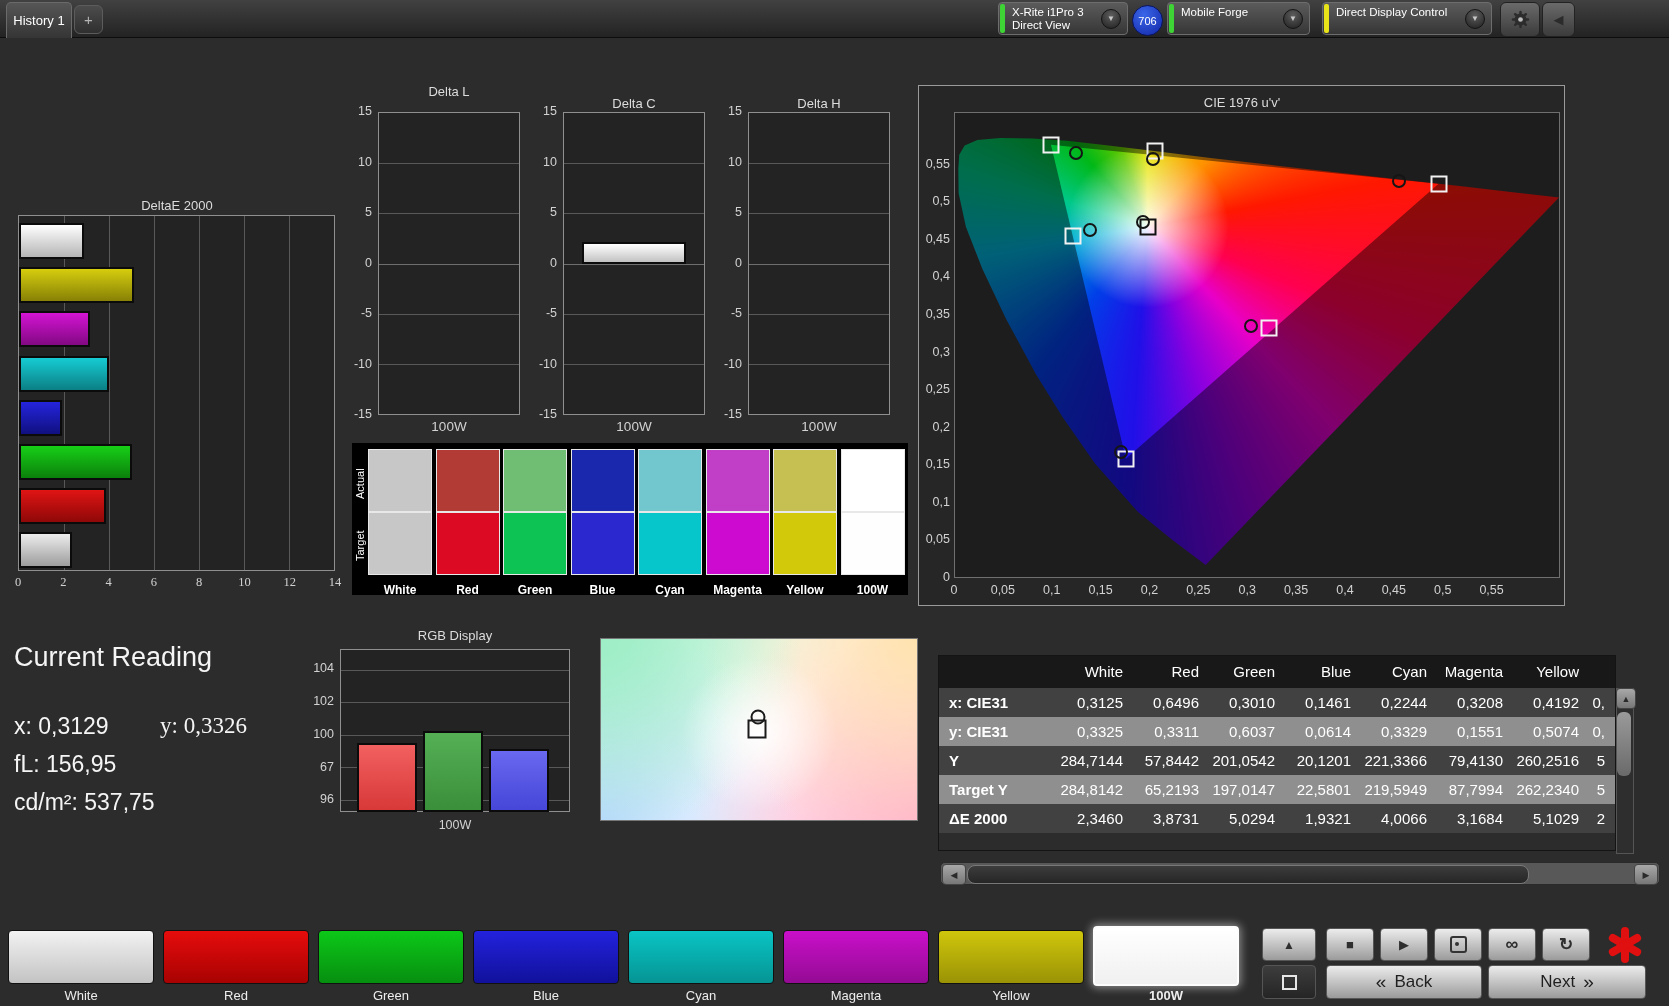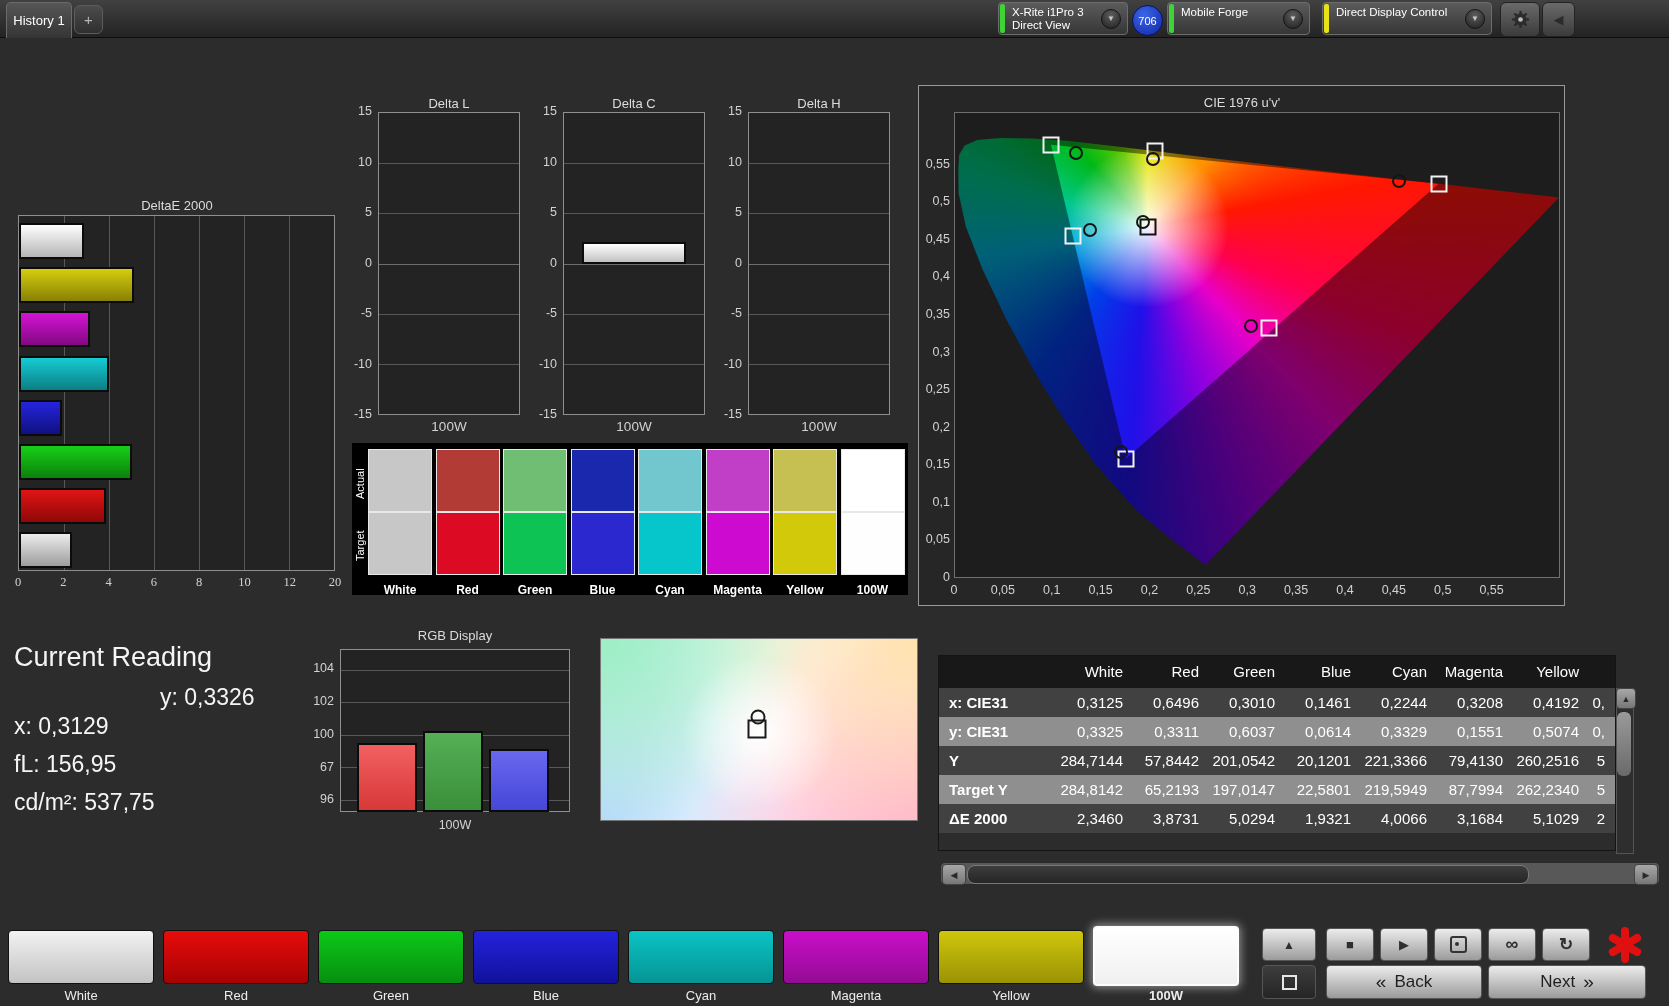--- a/index.html
+++ b/index.html
@@ -166,21 +166,21 @@
       <div class="debar" style="top: 95.4px; width: 22.6429%; background: linear-gradient(rgb(212, 20, 212), rgb(130, 8, 130));"></div>
       <div class="debar" style="top: 139.6px; width: 28.6429%; background: linear-gradient(rgb(22, 204, 212), rgb(11, 127, 132));"></div>
       <div class="debar" style="top: 183.8px; width: 13.7857%; background: linear-gradient(rgb(36, 36, 221), rgb(16, 16, 128));"></div>
       <div class="debar" style="top: 228px; width: 35.9286%; background: linear-gradient(rgb(23, 207, 23), rgb(11, 129, 11));"></div>
       <div class="debar" style="top: 272.2px; width: 27.6429%; background: linear-gradient(rgb(224, 20, 20), rgb(143, 8, 8));"></div>
       <div class="debar" style="top: 316.4px; width: 16.7857%; background: linear-gradient(rgb(237, 237, 237), rgb(157, 157, 157));"></div>
     </div>
   <div id="de-ticks"></div>
 
   <div id="dl">
-      <div class="ctitle" style="left: 449px; top: 96px;">Delta L</div>
+      <div class="ctitle" style="left: 449px; top: 84px;">Delta L</div>
       <div class="plot" style="left: 378px; top: 112px; width: 142px; height: 303px;">
         <div class="gridh" style="top: 16.6667%;"></div>
         <div class="gridh" style="top: 33.3333%;"></div>
         <div class="gridh" style="top: 50%; background: rgb(110, 110, 110);"></div>
         <div class="gridh" style="top: 66.6667%;"></div>
         <div class="gridh" style="top: 83.3333%;"></div>
       </div>
       <div class="tick" style="left: 338px; top: 104px; width: 34px; text-align: right;">15</div>
       <div class="tick" style="left: 338px; top: 154.5px; width: 34px; text-align: right;">10</div>
       <div class="tick" style="left: 338px; top: 205px; width: 34px; text-align: right;">5</div>
@@ -271,21 +271,21 @@
           <div class="swhalf" style="background: rgb(255, 255, 255);"></div>
           <div class="swhalf" style="background: rgb(254, 254, 254);"></div>
           <div class="swlabel">100W</div>
         </div>
       </div>
   </div>
 
   <div class="cr-title">Current Reading</div>
   <div class="cr" style="left:14px;top:713px;">
     <span>x:</span> <span>0,3129</span></div>
-  <div class="cr" style="left:160px;top:684px;">
+  <div class="cr" style="left:160px;top:713px;font-family:Liberation Serif, serif;">
     <span>y:</span> <span>0,3326</span></div>
   <div class="cr" style="left:14px;top:751px;">
     <span>fL:</span> <span>156,95</span></div>
   <div class="cr" style="left:14px;top:789px;">
     <span>cd/m²:</span> <span>537,75</span></div>
 
   <div class="ctitle" style="left:455px;top:628px;">RGB Display</div>
   <div class="plot" id="rgb-plot" style="left:340px;top:649px;width:230px;height:163px;">
       <div class="gridh" style="top: 12.1212%;"></div>
       <div class="gridh" style="top: 32.3232%;"></div>
@@ -506,13 +506,13 @@
     </div>
 </div>
 
 <div class="tick" style="left: 10px; top: 575px; width: 16px; text-align: center;">0</div>
 <div class="tick" style="left: 55.2857px; top: 575px; width: 16px; text-align: center;">2</div>
 <div class="tick" style="left: 100.571px; top: 575px; width: 16px; text-align: center;">4</div>
 <div class="tick" style="left: 145.857px; top: 575px; width: 16px; text-align: center;">6</div>
 <div class="tick" style="left: 191.143px; top: 575px; width: 16px; text-align: center;">8</div>
 <div class="tick" style="left: 236.429px; top: 575px; width: 16px; text-align: center;">10</div>
 <div class="tick" style="left: 281.714px; top: 575px; width: 16px; text-align: center;">12</div>
-<div class="tick" style="left: 327px; top: 575px; width: 16px; text-align: center;">20</div>
+<div class="tick" style="left: 327px; top: 575px; width: 16px; text-align: center;">14</div>
 
 </body></html>

